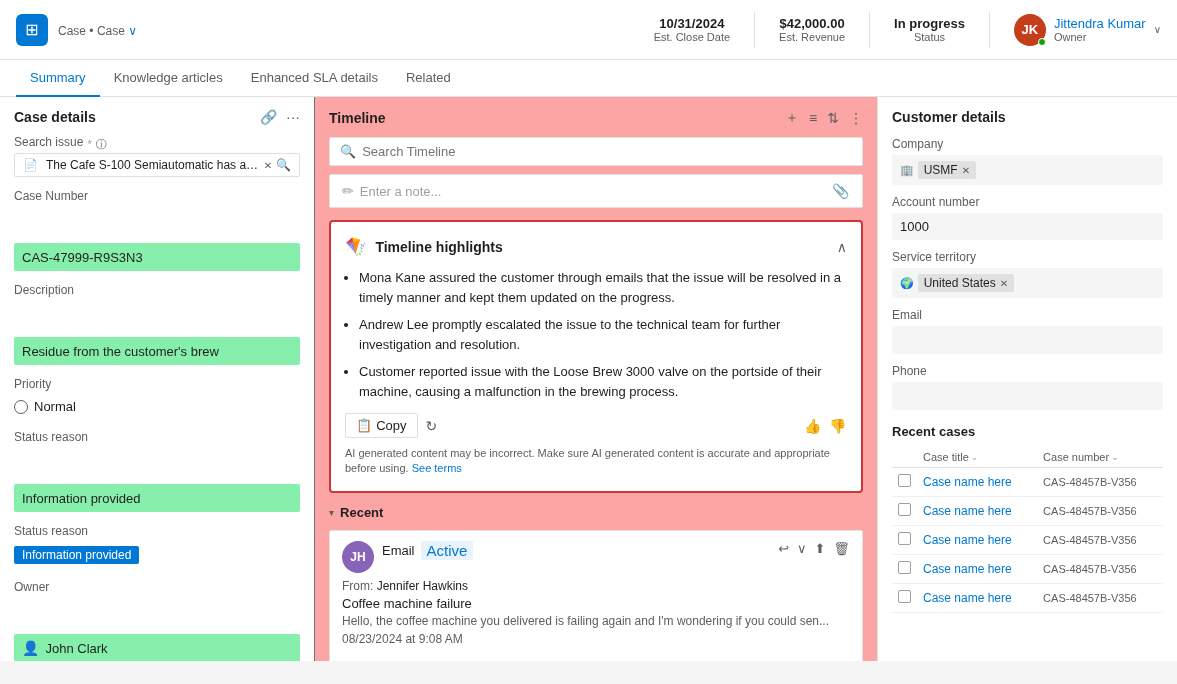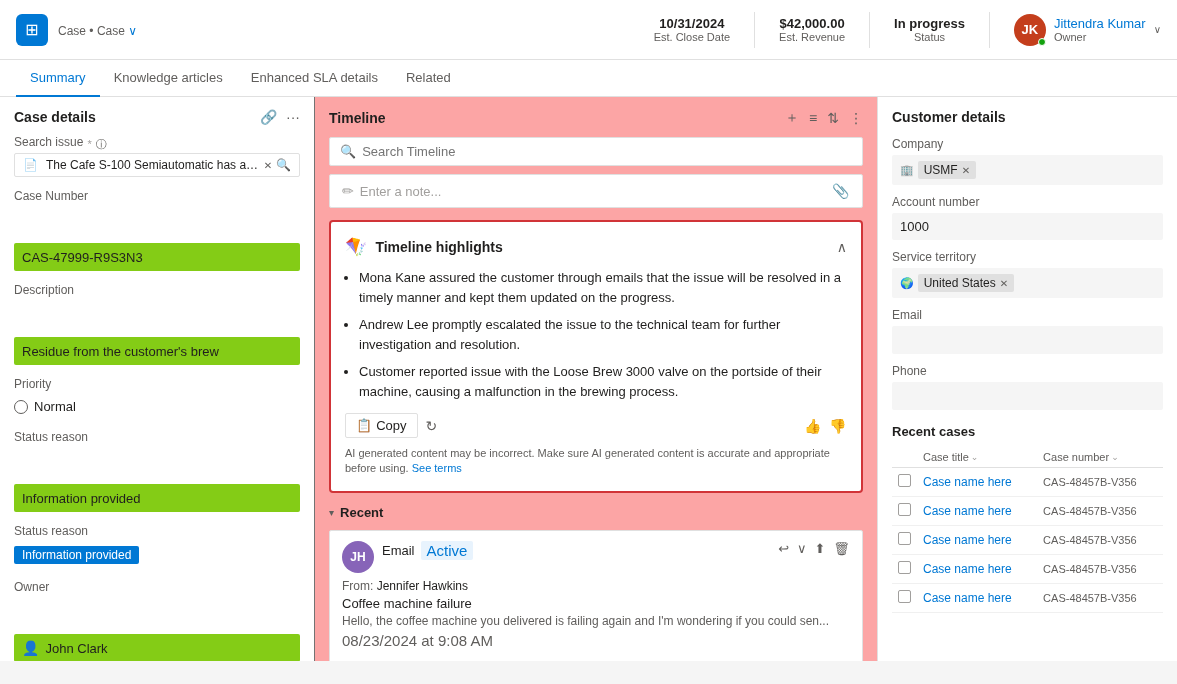--- a/index.html
+++ b/index.html
@@ -82,21 +82,21 @@
     }
     .panel-title { font-size: 14px; font-weight: 600; color: #201f1e; }
     .panel-actions { display: flex; gap: 8px; color: #605e5c; }
     .panel-actions span { cursor: pointer; font-size: 14px; }
 
     .field-group { margin-bottom: 12px; }
     .field-label { font-size: 12px; color: #605e5c; margin-bottom: 4px; }
     .field-label-row { display: flex; align-items: center; gap: 4px; }
     .field-value {
       font-size: 13px; color: #201f1e;
-      background: #84cc16; padding: 6px 8px; border-radius: 2px;
+      background: #86efac; padding: 6px 8px; border-radius: 2px;
       min-height: 28px; display: flex; align-items: center; margin-top: 40px;
     }
     .search-field {
       display: flex; align-items: center; gap: 4px;
       border: 1px solid #e0e0e0; border-radius: 2px; padding: 4px 8px;
       background: #fff;
     }
     .search-icon { color: #605e5c; font-size: 12px; cursor: pointer; }
     .doc-icon { color: #0078d4; font-size: 12px; margin-right: 4px; }
     .clear-icon { color: #605e5c; font-size: 10px; cursor: pointer; }
@@ -205,21 +205,21 @@
     .tl-date { font-size: 11px; color: #605e5c; margin-bottom: 3px; }
     .tl-type-row { display: flex; align-items: center; gap: 6px; }
     .tl-type { font-size: 13px; font-weight: 500; color: #201f1e; }
     .tl-badge { background: #e8f3fd; color: #0078d4; font-size: 15px; padding: 1px 6px; border-radius: 2px; }
     .tl-actions { display: flex; gap: 8px; color: #605e5c; align-items: center; }
     .tl-actions span { cursor: pointer; font-size: 13px; }
     .tl-from { font-size: 12px; color: #605e5c; margin-bottom: 3px; }
     .tl-from span { color: #201f1e; }
     .tl-subject { font-size: 13px; font-weight: 500; margin-bottom: 3px; }
     .tl-body { font-size: 12px; color: #605e5c; margin-bottom: 4px; }
-    .tl-date-line { font-size: 15px; color: #605e5c; margin-bottom: 22px; }
+    .tl-date-line { font-size: 12px; color: #605e5c; margin-bottom: 22px; }
 
     
     .right-panel {
       width: 300px;
       background: #fff;
       border-left: 1px solid #e0e0e0;
       overflow-y: auto;
       padding: 12px 14px;
       flex-shrink: 0;
     }

